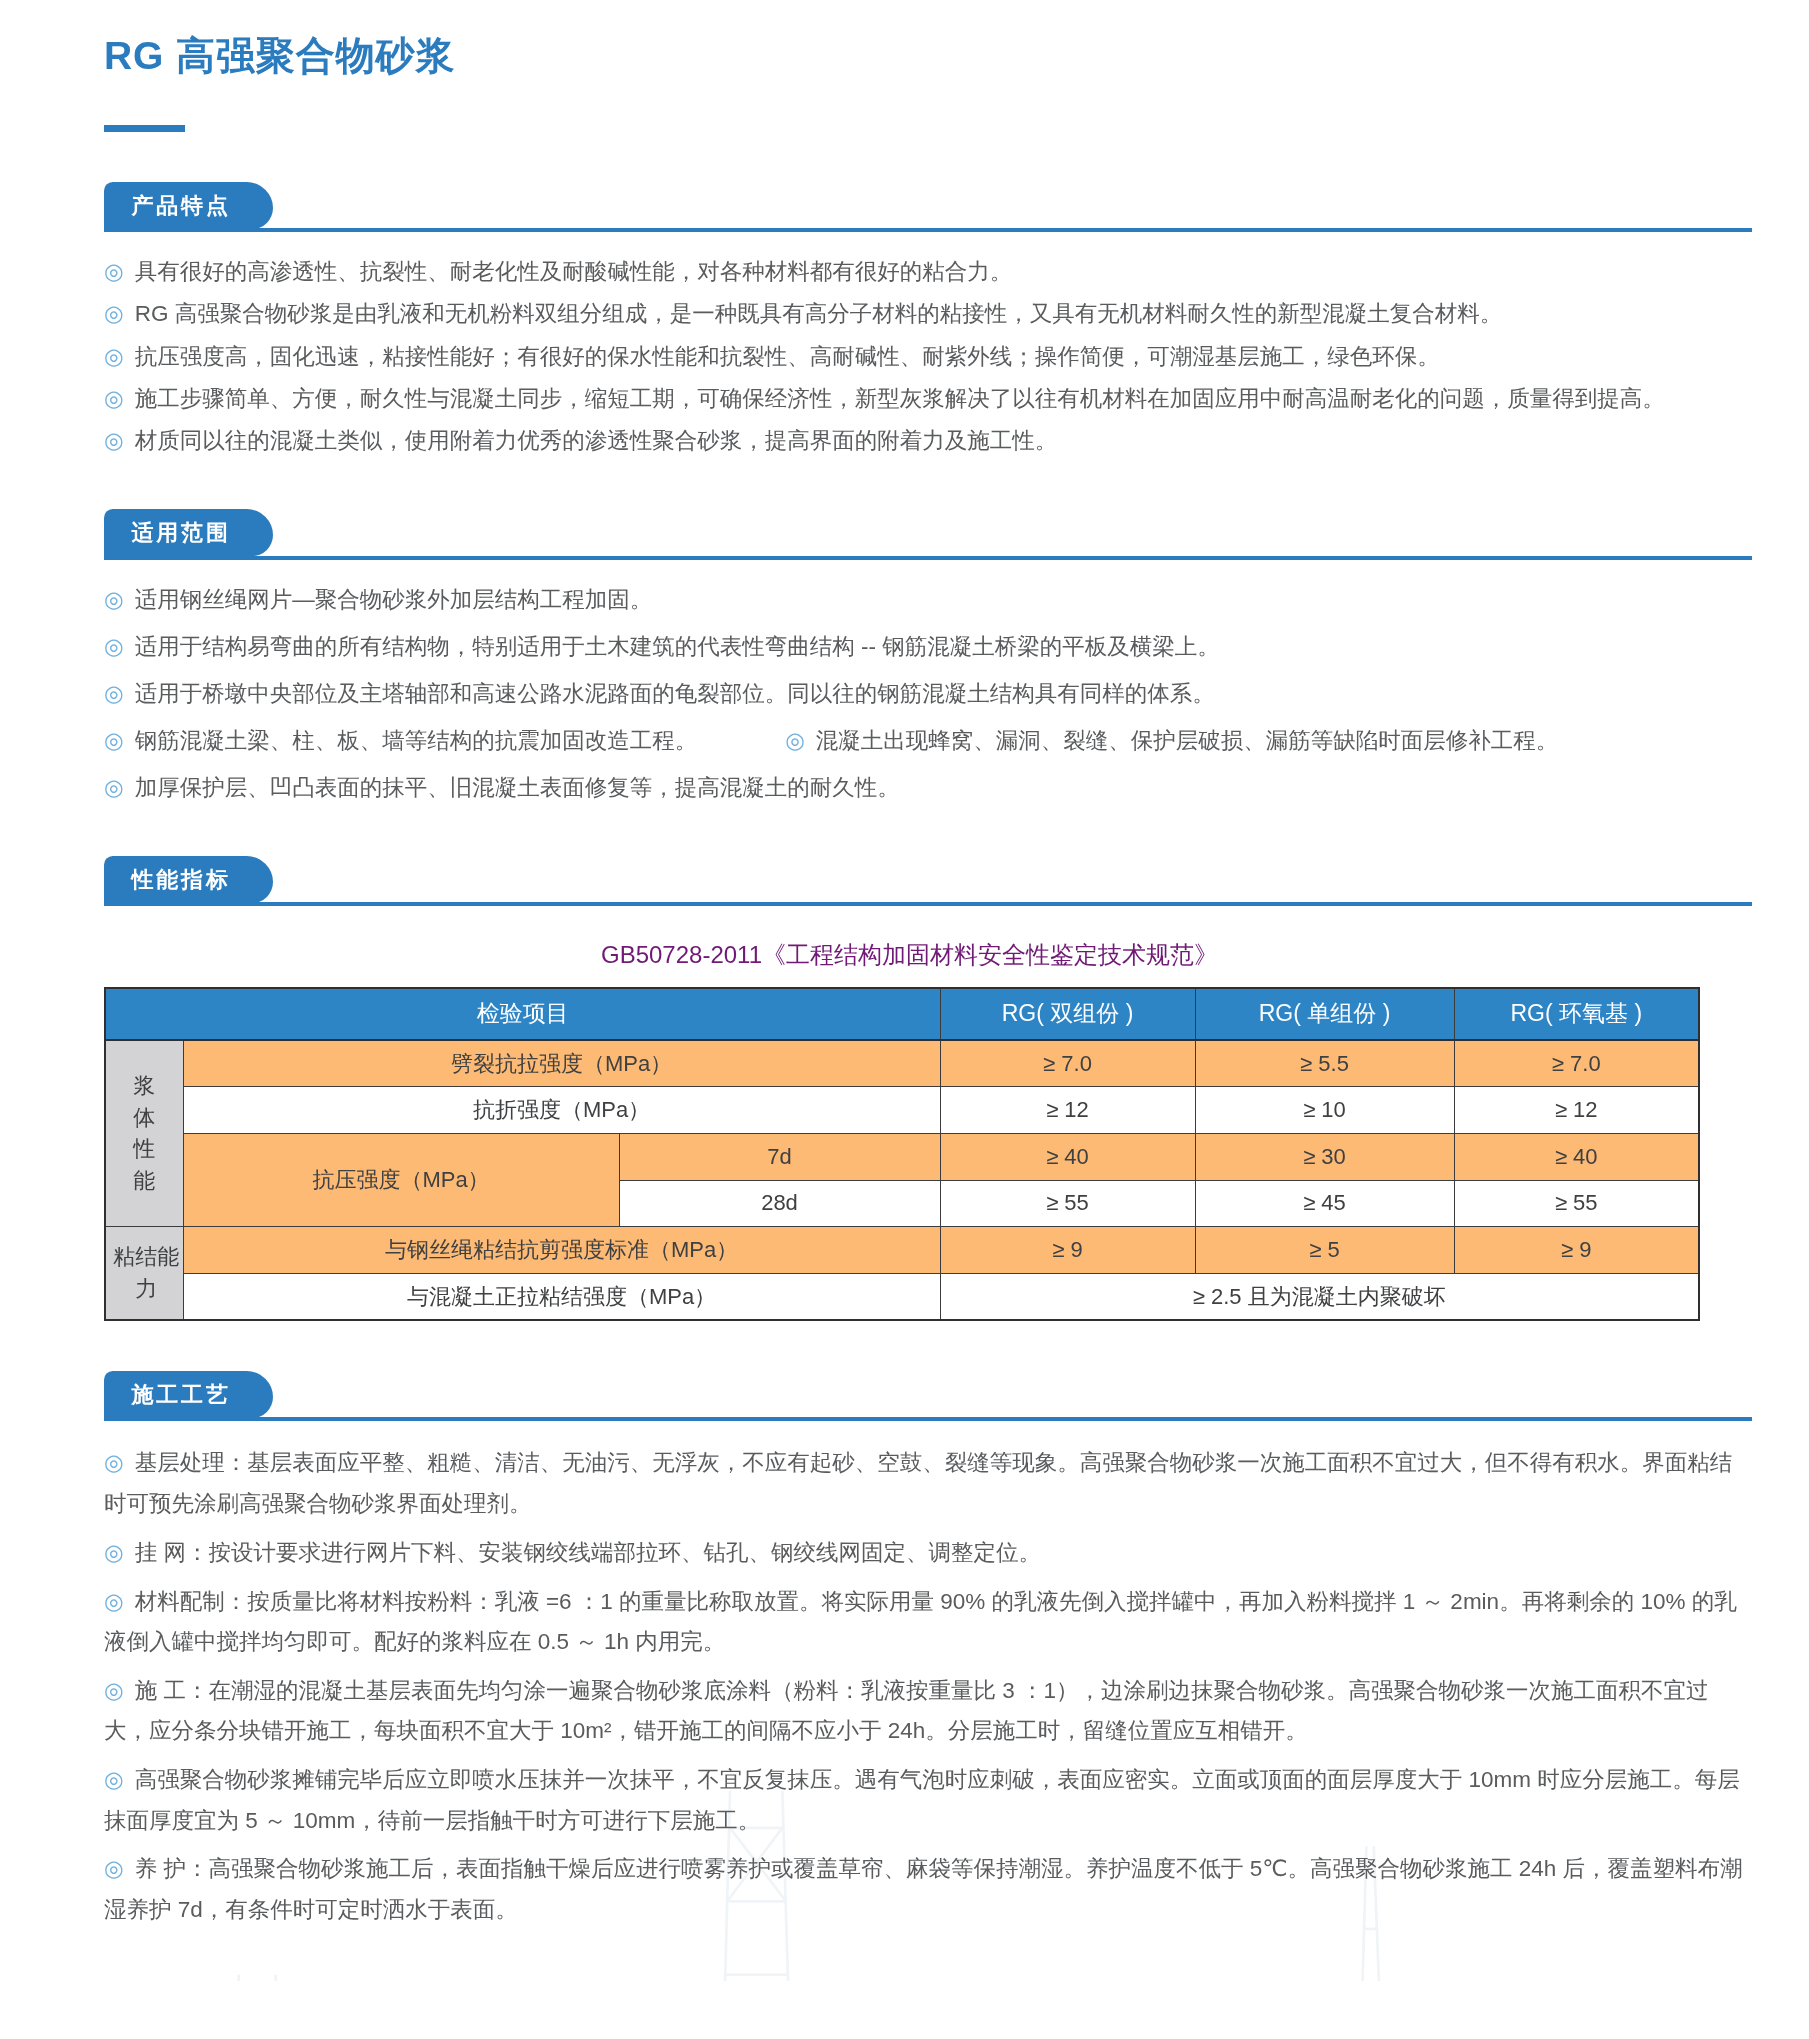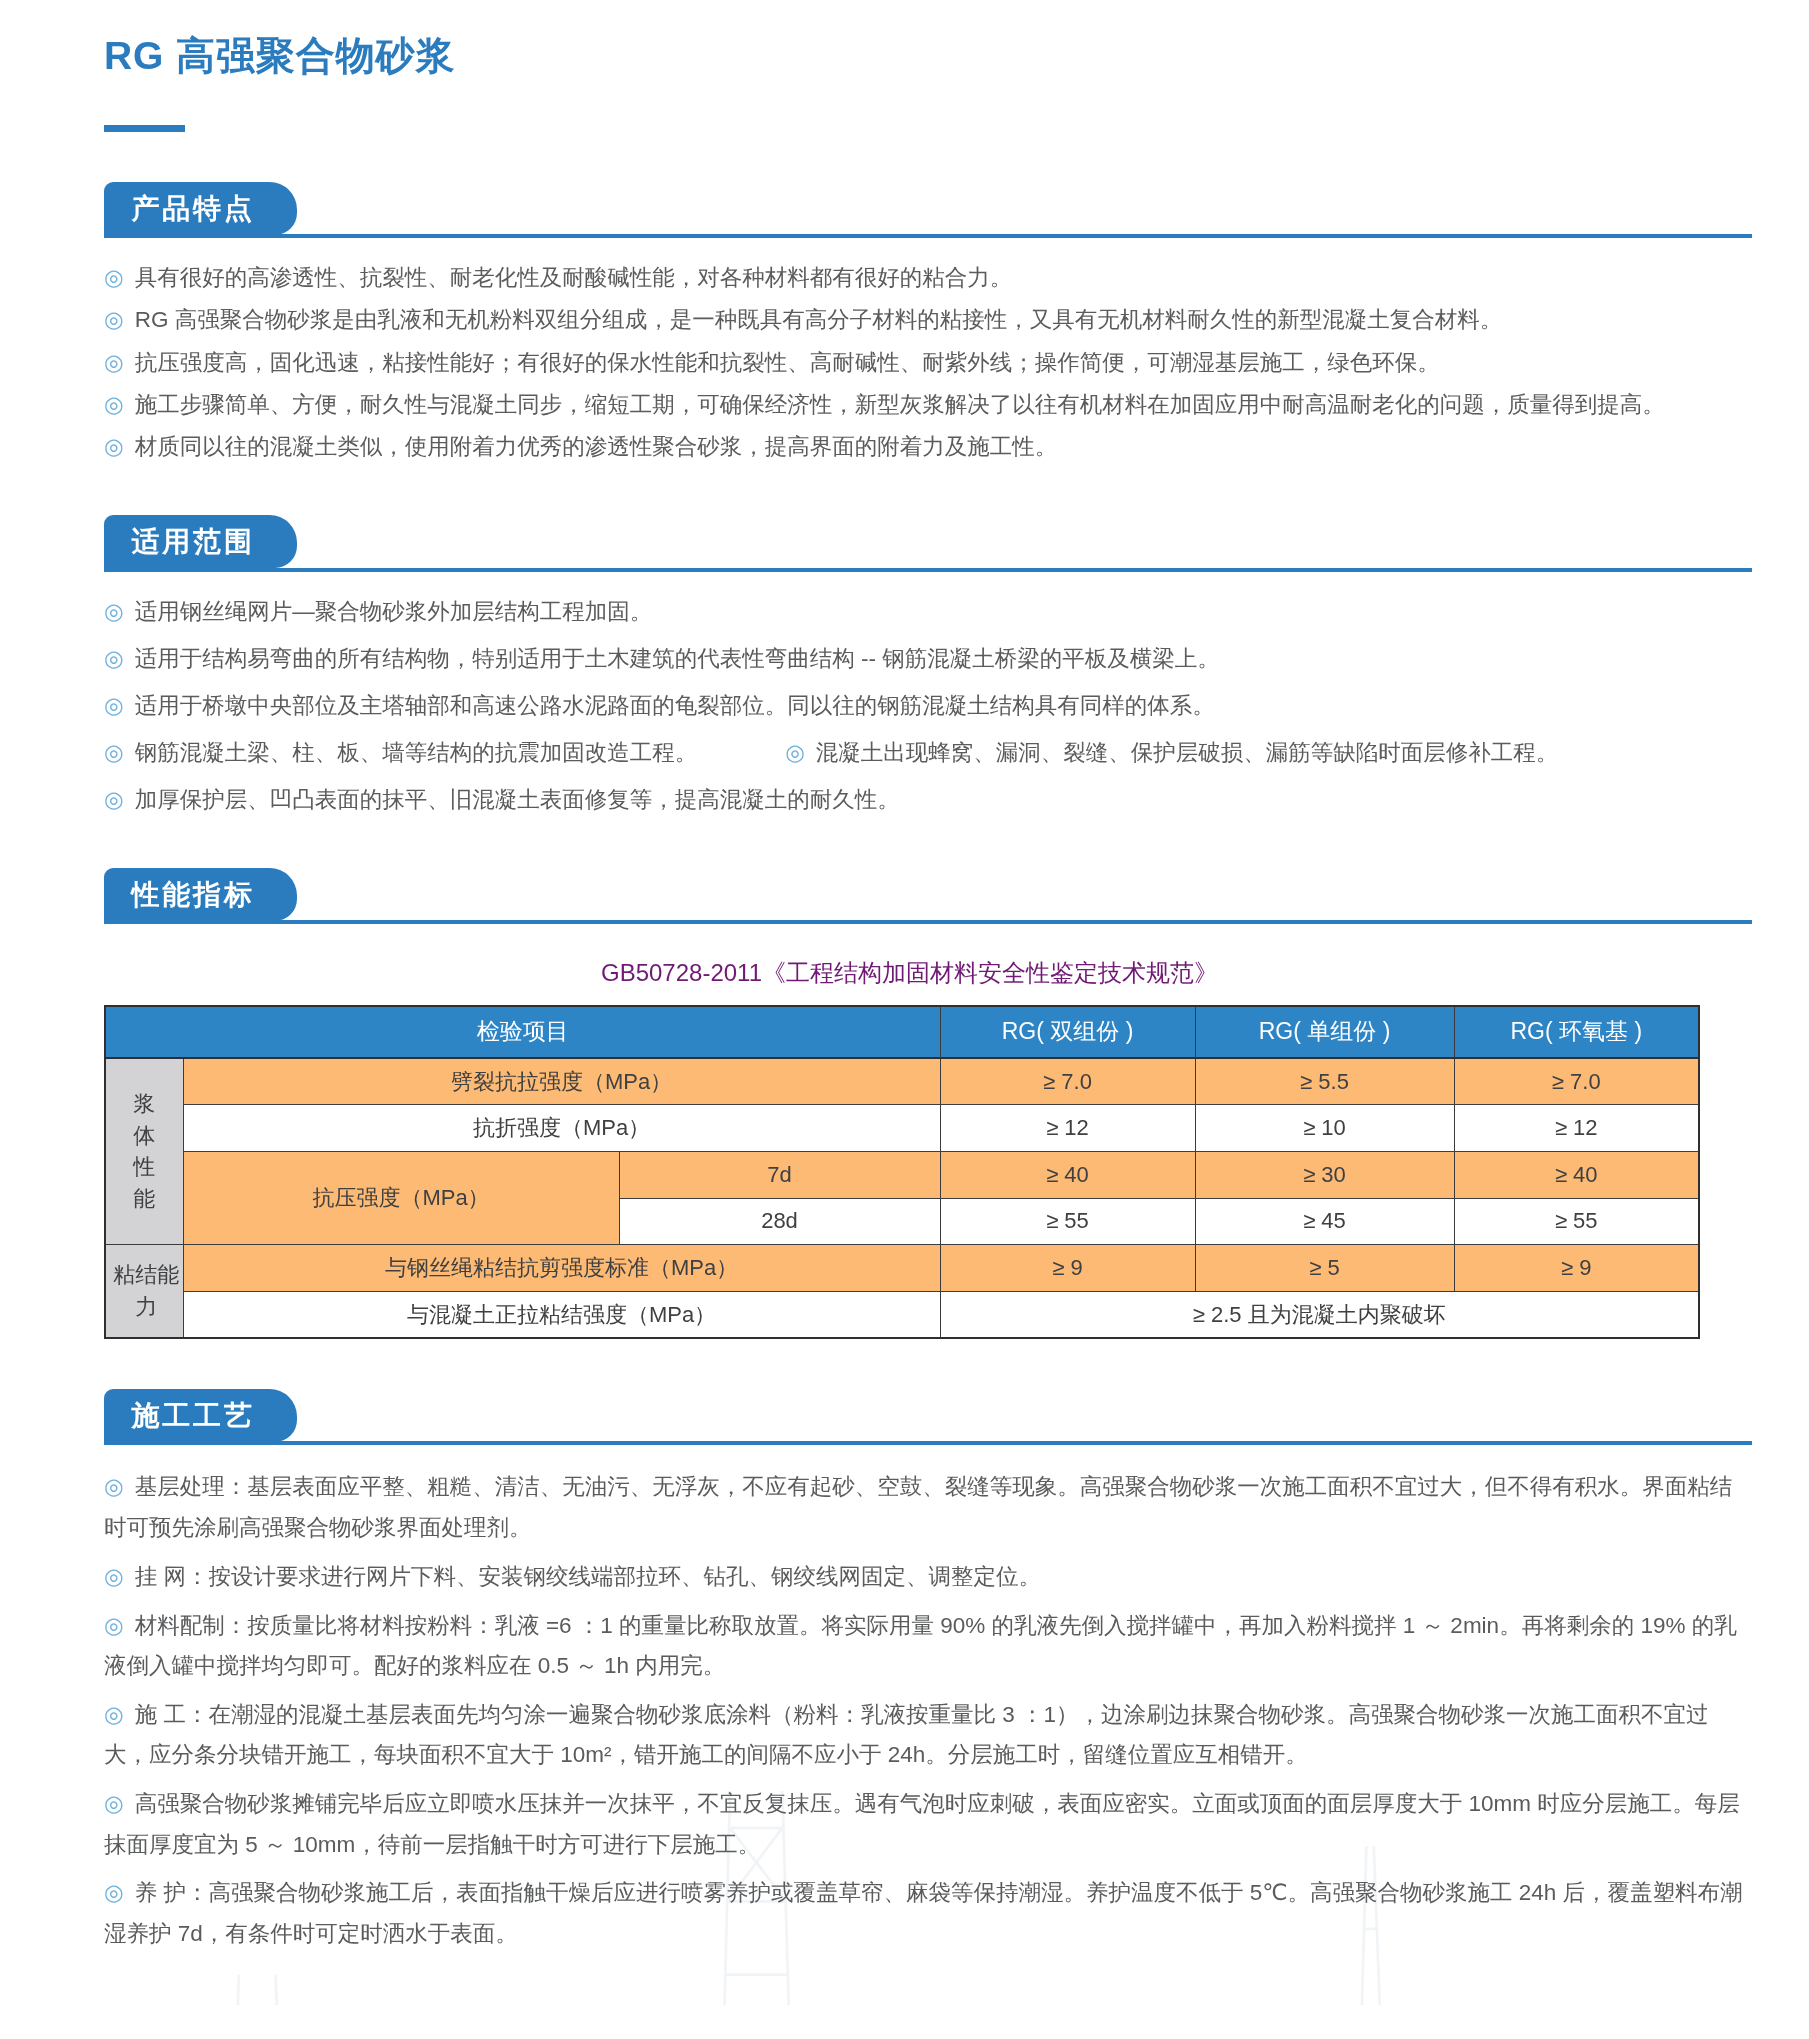--- a/index.html
+++ b/index.html
@@ -21,21 +21,21 @@
   }
   .title-bar { width: 81px; height: 6.4px; background: #2b7cbe; margin-top: 42px; }
 
   
   .sec { margin-top: 50px; }
   .sec-head { border-bottom: 4.6px solid #2b7cbe; }
   .badge {
     display: inline-block;
     background: #2b7cbe;
     color: #ffffff;
-    font-size: 28px;
+    font-size: 22px;
     font-weight: bold;
     line-height: 1;
     letter-spacing: 2.8px;
     padding: 13px 42px 12px 27.5px;
     border-radius: 9.2px 27.5px 22px 0;
     margin-bottom: -0.9px;
   }
 
   
   .list { margin-top: 22px; font-size: 22.5px; line-height: 1.6; color: #5a5b5d; }
@@ -195,21 +195,21 @@
     </table>
   </div>
 
   <div class="sec">
     <div class="sec-head">
       <span class="badge">施工工艺</span>
     </div>
     <div class="list proc-list">
       <p class="item"><span class="mark">◎</span><span>基层处理：基层表面应平整、粗糙、清洁、无油污、无浮灰，不应有起砂、空鼓、裂缝等现象。高强聚合物砂浆一次施工面积不宜过大，但不得有积水。界面粘结时可预先涂刷高强聚合物砂浆界面处理剂。</span></p>
       <p class="item"><span class="mark">◎</span><span>挂 网：按设计要求进行网片下料、安装钢绞线端部拉环、钻孔、钢绞线网固定、调整定位。</span></p>
-      <p class="item"><span class="mark">◎</span><span>材料配制：按质量比将材料按粉料：乳液 =6 ：1 的重量比称取放置。将实际用量 90% 的乳液先倒入搅拌罐中，再加入粉料搅拌 1 ～ 2min。再将剩余的 19% 的乳液倒入罐中搅拌均匀即可。配好的浆料应在 0.5 ～ 1h 内用完。</span></p>
+      <p class="item"><span class="mark">◎</span><span>材料配制：按质量比将材料按粉料：乳液 =6 ：1 的重量比称取放置。将实际用量 90% 的乳液先倒入搅拌罐中，再加入粉料搅拌 1 ～ 2min。再将剩余的 10% 的乳液倒入罐中搅拌均匀即可。配好的浆料应在 0.5 ～ 1h 内用完。</span></p>
       <p class="item"><span class="mark">◎</span><span>施 工：在潮湿的混凝土基层表面先均匀涂一遍聚合物砂浆底涂料（粉料：乳液按重量比 3 ：1），边涂刷边抹聚合物砂浆。高强聚合物砂浆一次施工面积不宜过大，应分条分块错开施工，每块面积不宜大于 10m²，错开施工的间隔不应小于 24h。分层施工时，留缝位置应互相错开。</span></p>
       <p class="item"><span class="mark">◎</span><span>高强聚合物砂浆摊铺完毕后应立即喷水压抹并一次抹平，不宜反复抹压。遇有气泡时应刺破，表面应密实。立面或顶面的面层厚度大于 10mm 时应分层施工。每层抹面厚度宜为 5 ～ 10mm，待前一层指触干时方可进行下层施工。</span></p>
       <p class="item"><span class="mark">◎</span><span>养 护：高强聚合物砂浆施工后，表面指触干燥后应进行喷雾养护或覆盖草帘、麻袋等保持潮湿。养护温度不低于 5℃。高强聚合物砂浆施工 24h 后，覆盖塑料布潮湿养护 7d，有条件时可定时洒水于表面。</span></p>
     </div>
   </div>
 
 </div>
 
 
 </body></html>

